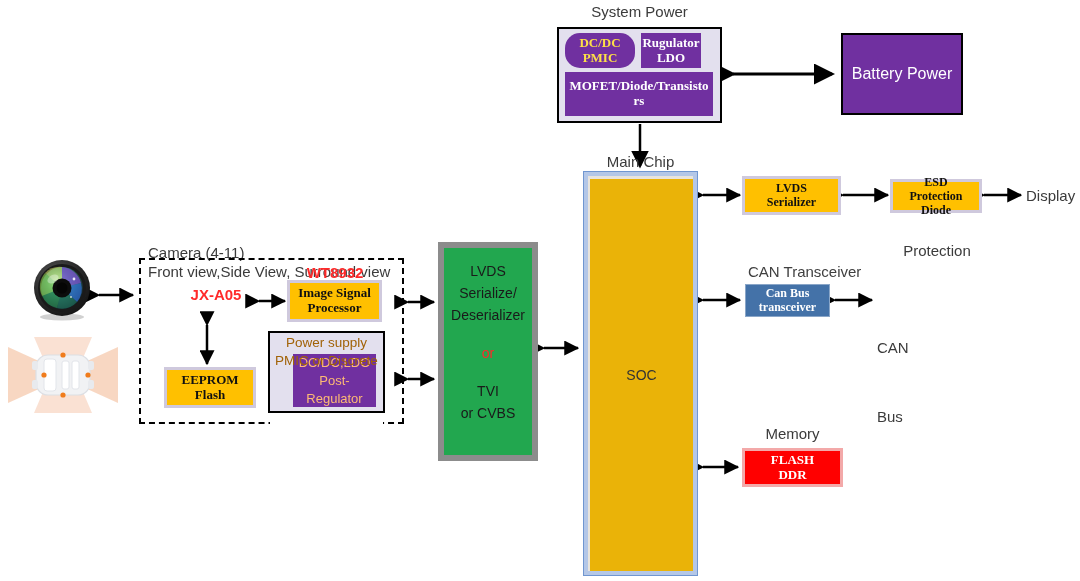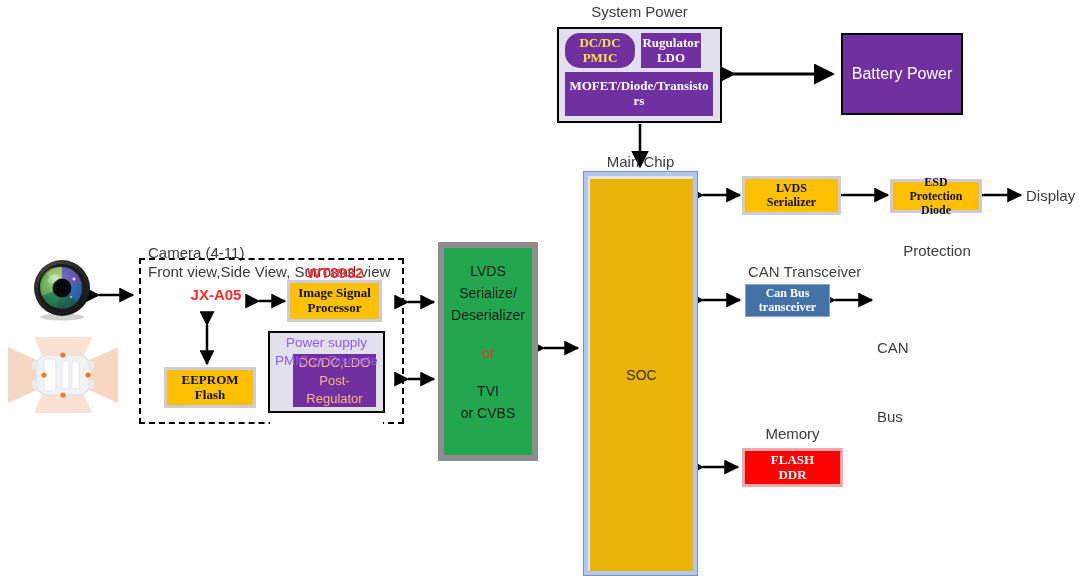--- a/index.html
+++ b/index.html
@@ -87,21 +87,21 @@
   #isp{left:290px;top:283px;width:89px;height:36px;background:#ffc000;font-size:13px;}
   #eeprom{left:167px;top:370px;width:86px;height:35px;background:#ffc000;font-size:13px;}
 
   #psu-outer{
     left:268px;top:331px;width:117px;height:82px;
     background:#e3e0ee;border:2px solid #000;
   }
   #psu-title{
     position:absolute;left:268px;top:334px;width:117px;
     text-align:center;font-family:"Liberation Sans",sans-serif;
-    font-size:13.5px;color:#8b5cf6;line-height:18px;
+    font-size:13.5px;color:#a16207;line-height:18px;
   }
   #psu-purple{
     left:293px;top:354px;width:83px;height:53px;
     background:#7030a0;color:#fdba74;
     font-family:"Liberation Sans",sans-serif;font-weight:normal;font-size:13px;
     flex-direction:column;overflow:hidden;line-height:18px;
   }
   #psu-clip{position:absolute;left:270px;top:413px;width:113px;height:14px;background:#fff;}
 
   

